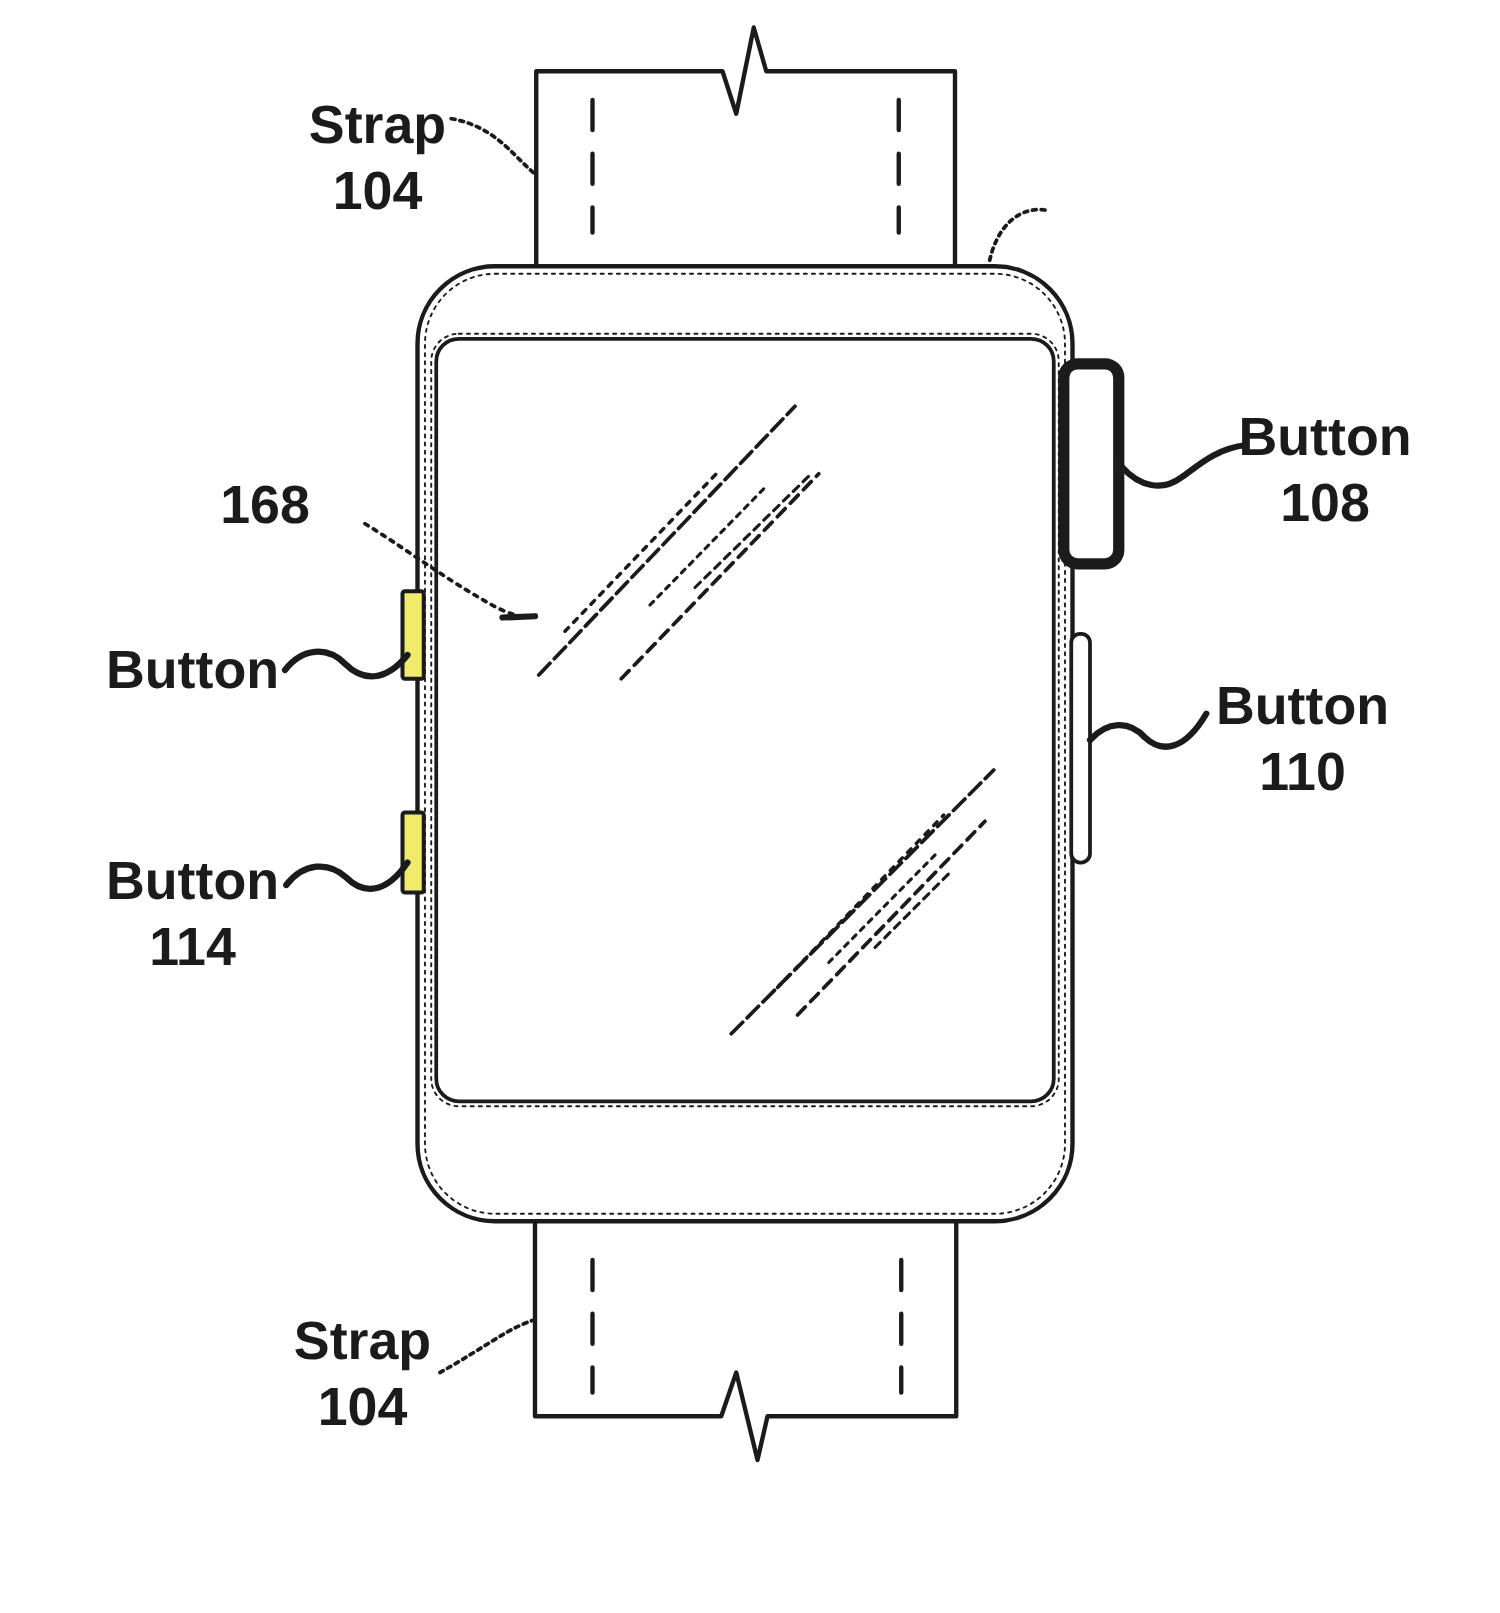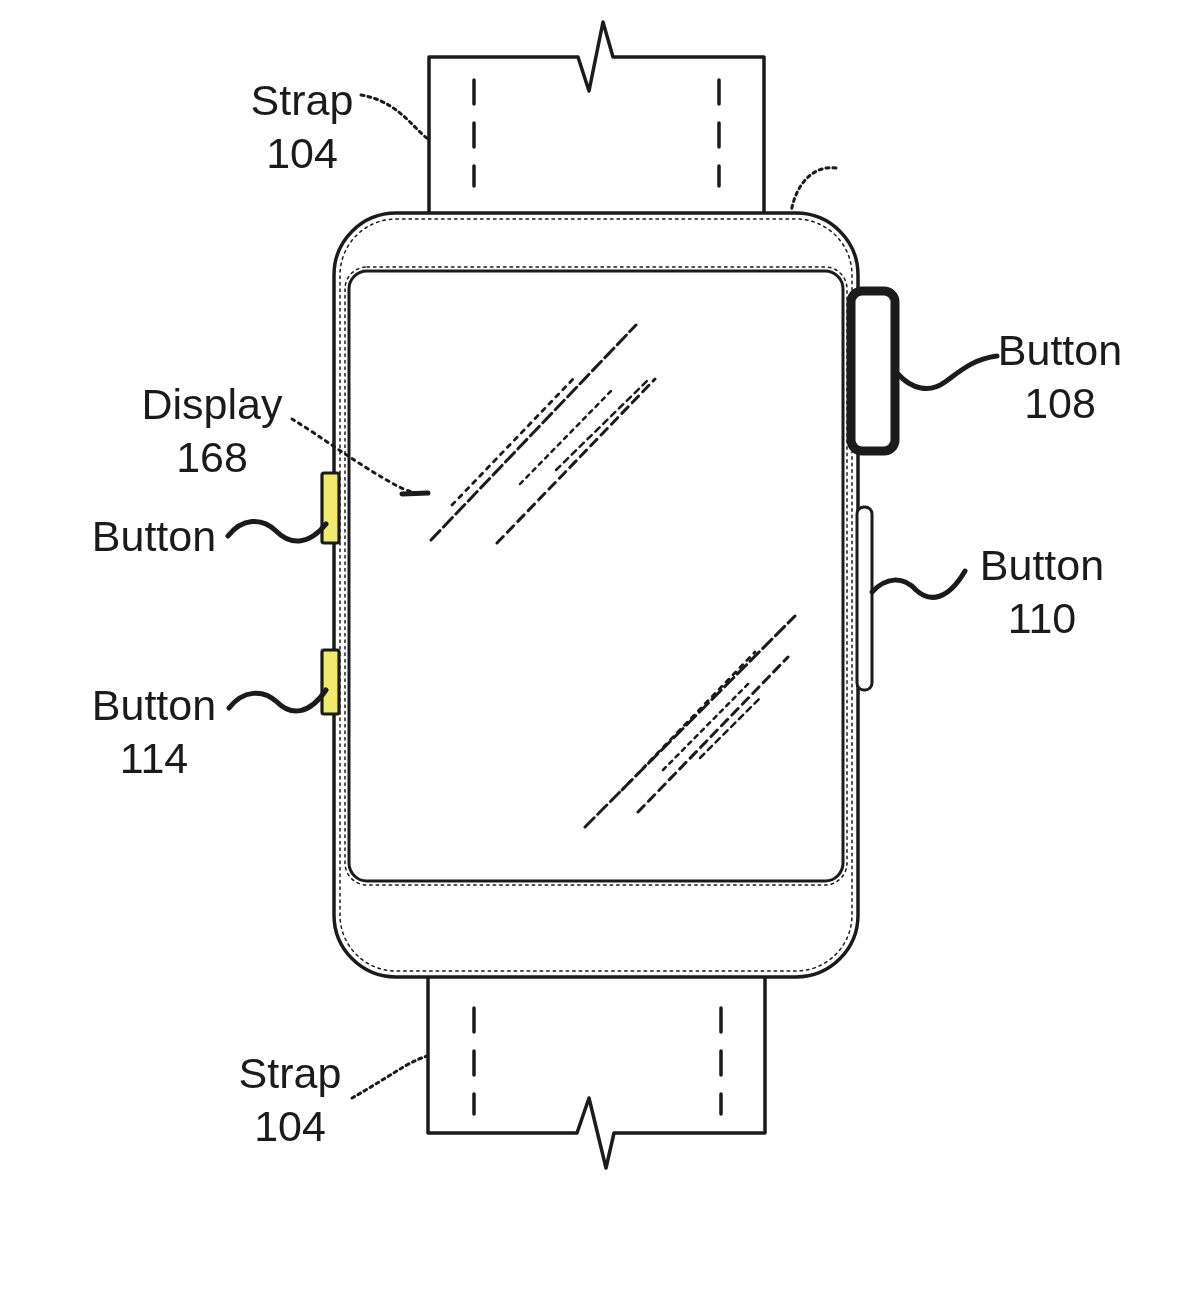--- a/index.html
+++ b/index.html
@@ -20,21 +20,21 @@
   .stage svg {
     position: absolute;
     left: 0;
     top: 0;
   }
   .part-label {
     position: absolute;
     text-align: center;
     font-size: 43px;
     line-height: 53px;
-    font-weight: 400;
+    font-weight: 700;
     color: #1b1b1b;
     white-space: nowrap;
     user-select: none;
   }
   .part-label div { text-align: center; }
 </style>
 </head>
 <body>
 
 <div class="stage">
@@ -92,21 +92,20 @@
     <div>104</div>
   </div>
 
 
   <div class="part-label" style="left:982px; top:324px; width:156px;">
     <div>Button</div>
     <div>108</div>
   </div>
 
   <div class="part-label" style="left:132px; top:378px; width:160px;">
-    <div>Display</div>
     <div>168</div>
   </div>
 
   <div class="part-label" style="left:76px; top:510px; width:156px;">
     <div>Button</div>
   </div>
 
   <div class="part-label" style="left:962px; top:539px; width:160px;">
     <div>Button</div>
     <div>110</div>

